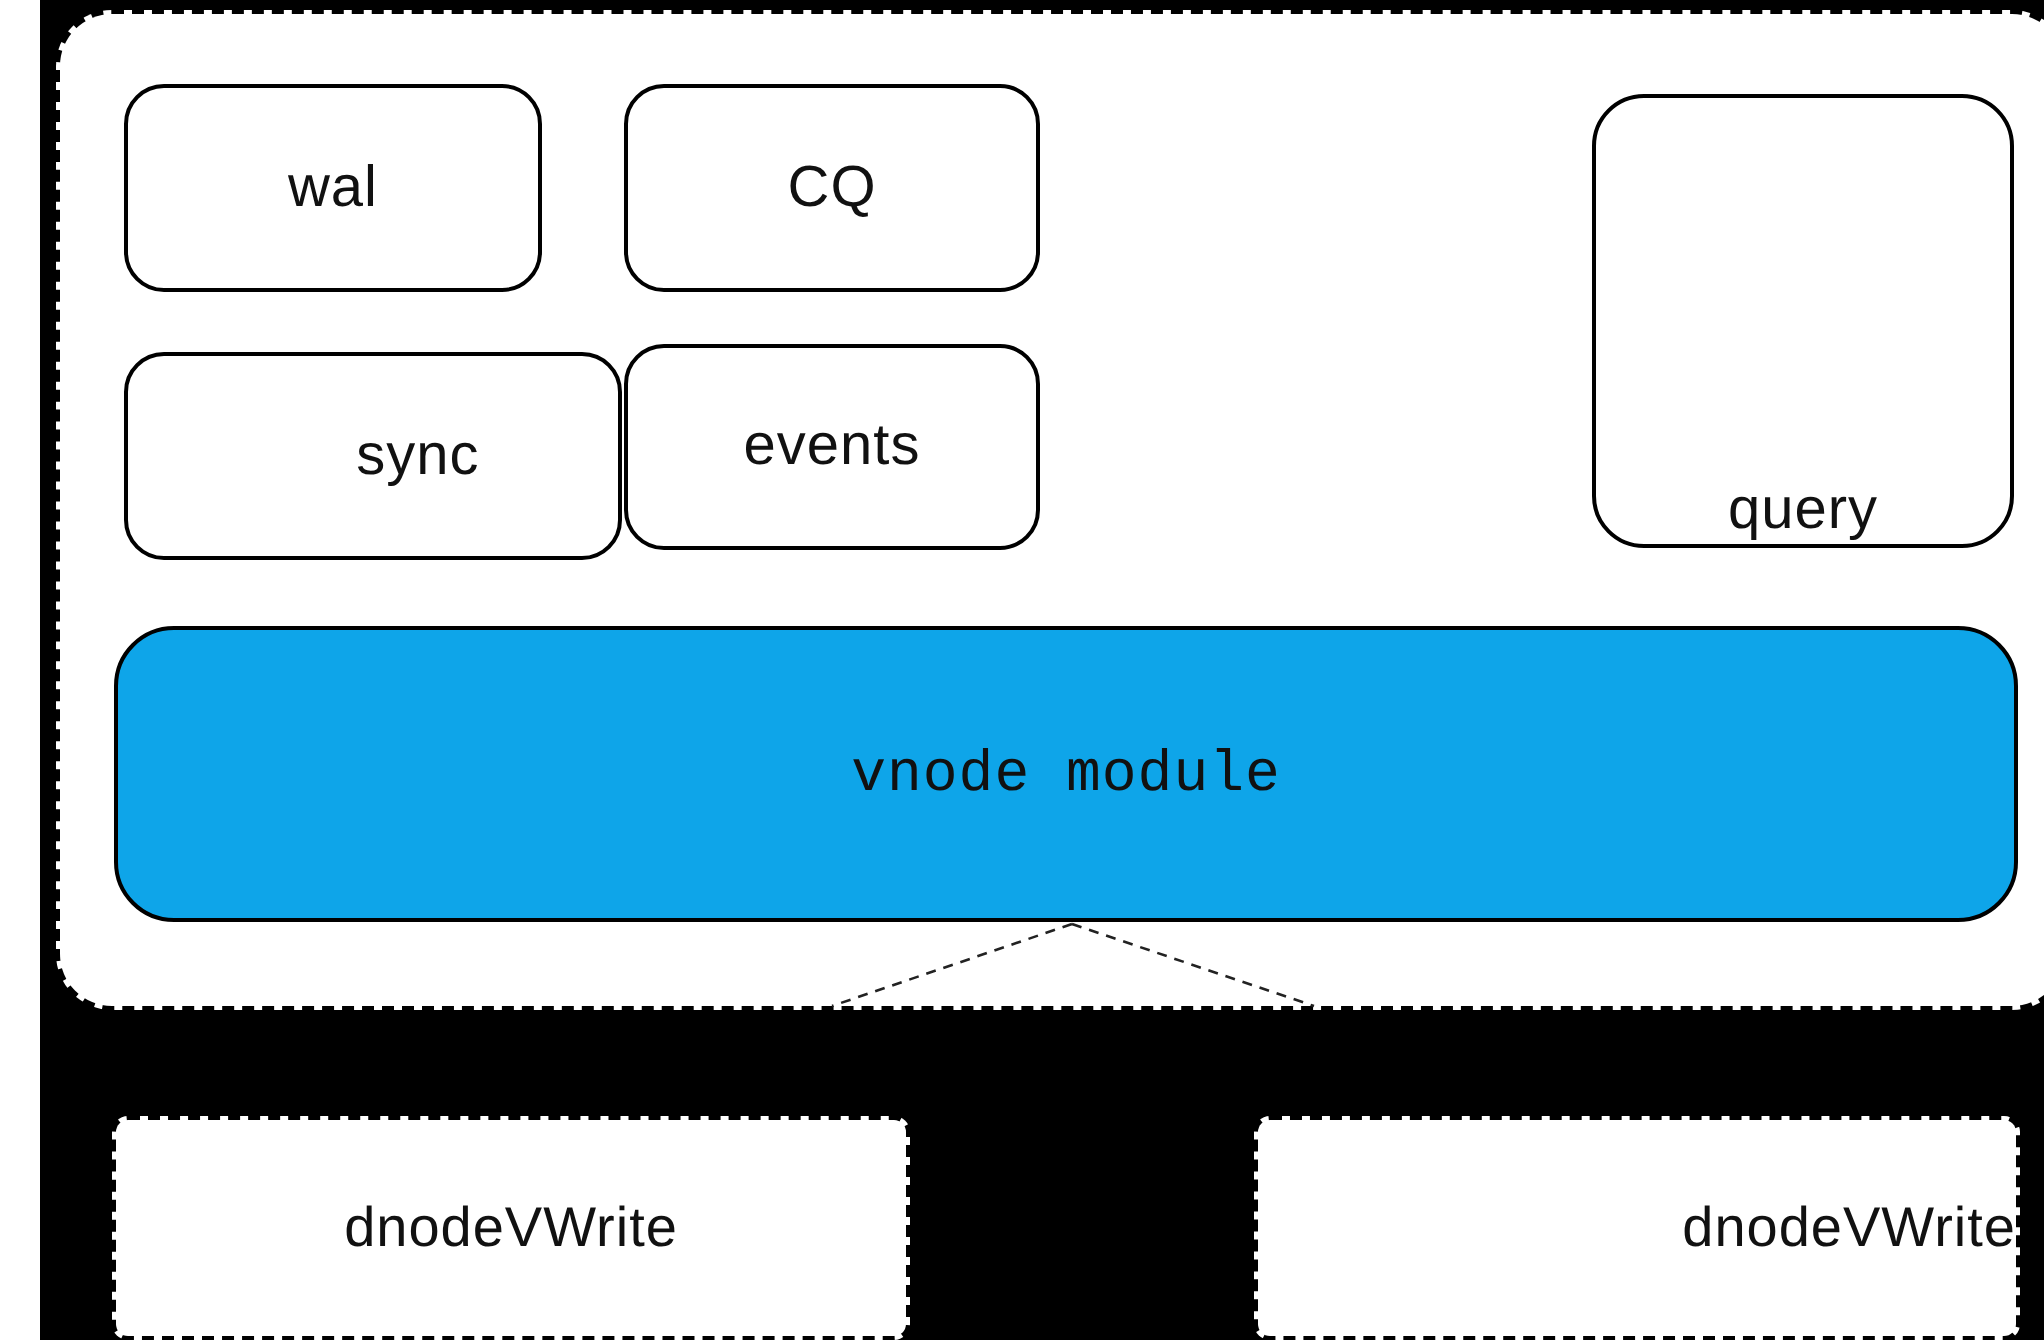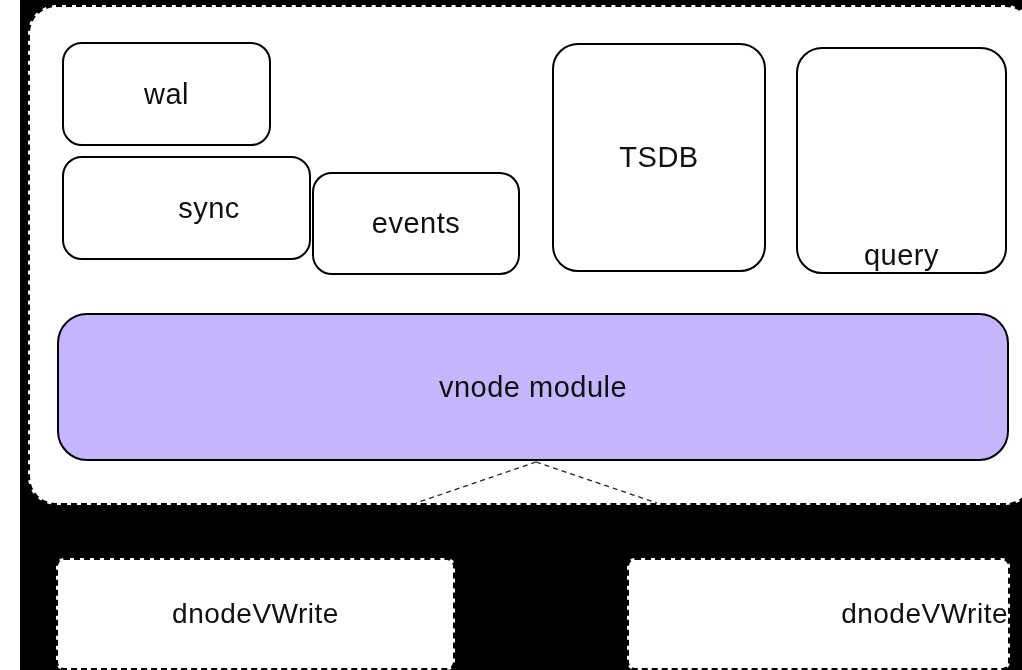--- a/index.html
+++ b/index.html
@@ -37,21 +37,21 @@
     box-sizing: border-box;
     display: flex;
     align-items: center;
     justify-content: center;
     font-size: 29px;
     color: #111;
     letter-spacing: 0.5px;
   }
   .box-wal    { left: 42px;  top: 42px;  width: 209px; height: 104px; }
   .box-cq     { left: 292px; top: 42px;  width: 208px; height: 104px; }
-  .box-sync   { left: 42px;  top: 156px; width: 249px; height: 104px; padding-left: 45px; }
+  .box-sync   { left: 42px;  top: 176px; width: 249px; height: 104px; padding-left: 45px; }
   .box-events { left: 292px; top: 172px; width: 208px; height: 103px; }
   .box-tsdb   { left: 532px; top: 43px;  width: 214px; height: 229px; border-radius: 26px; }
   .box-query  { left: 776px; top: 47px;  width: 211px; height: 227px; border-radius: 26px; align-items: flex-end; }
   .box-vnode  {
     left: 37px; top: 313px; width: 952px; height: 148px;
     border-radius: 30px;
   }
   
   .connectors {
     position: absolute;
@@ -86,38 +86,38 @@
 <body>
 
 <div class="canvas" style="background-color: rgb(0, 0, 0); margin-left: 20px;">
 
   <div class="outer-panel" style="background-color: rgb(255, 255, 255);"></div>
 
   <div class="box box-wal">
     <span>wal</span>
   </div>
 
+  <div class="box box-cq">
+    <span>CQ</span>
+  </div>
 
   <div class="box box-sync">
     <span>sync</span>
   </div>
 
   <div class="box box-events">
     <span>events</span>
   </div>
 
-  <div class="box box-tsdb">
-    <span>TSDB</span>
-  </div>
 
   <div class="box box-query">
     <span>query</span>
   </div>
 
-  <div class="box box-vnode" style="background-color: #c4b5fd;">
+  <div class="box box-vnode" style="background-color: #0ea5e9; font-family: Liberation Mono, monospace;">
     <span>vnode module</span>
   </div>
 
   <svg class="connectors" viewBox="0 0 1022 670" xmlns="http://www.w3.org/2000/svg">
     <line x1="516" y1="462" x2="396" y2="503"></line>
     <line x1="516" y1="462" x2="637" y2="503"></line>
   </svg>
 
   <div class="dnode dnode-read">
     <span>dnodeVWrite</span>

